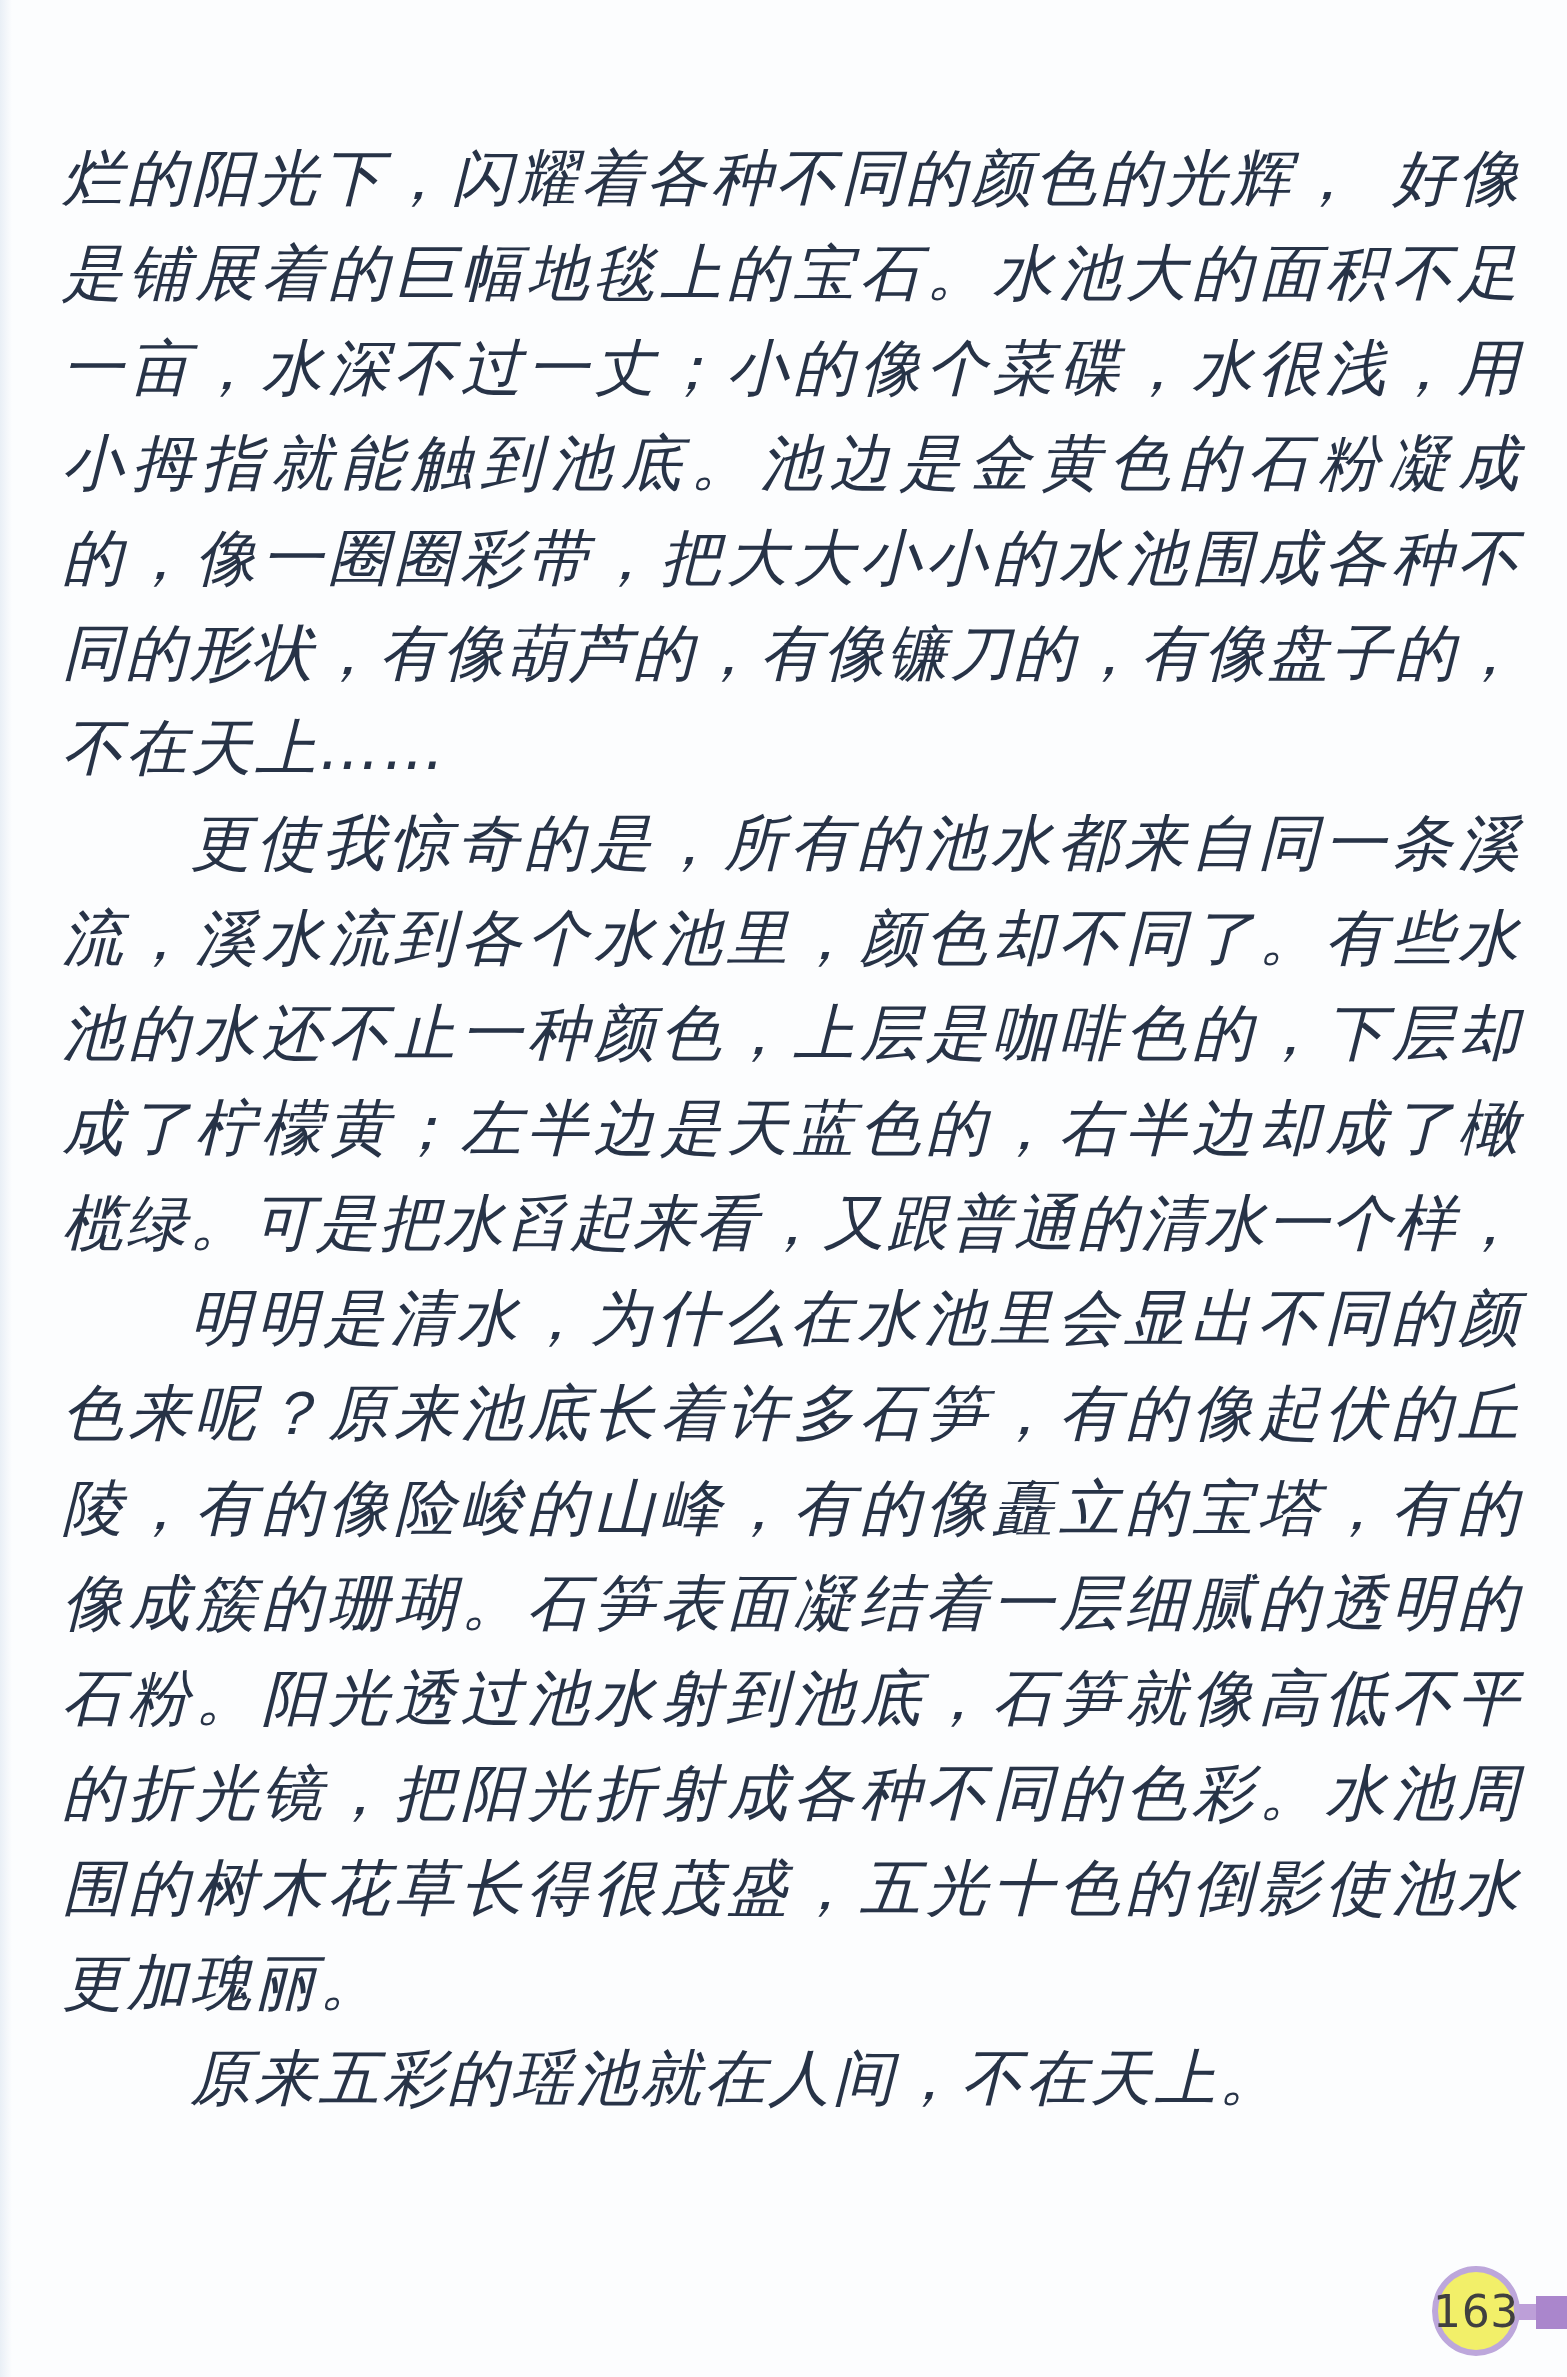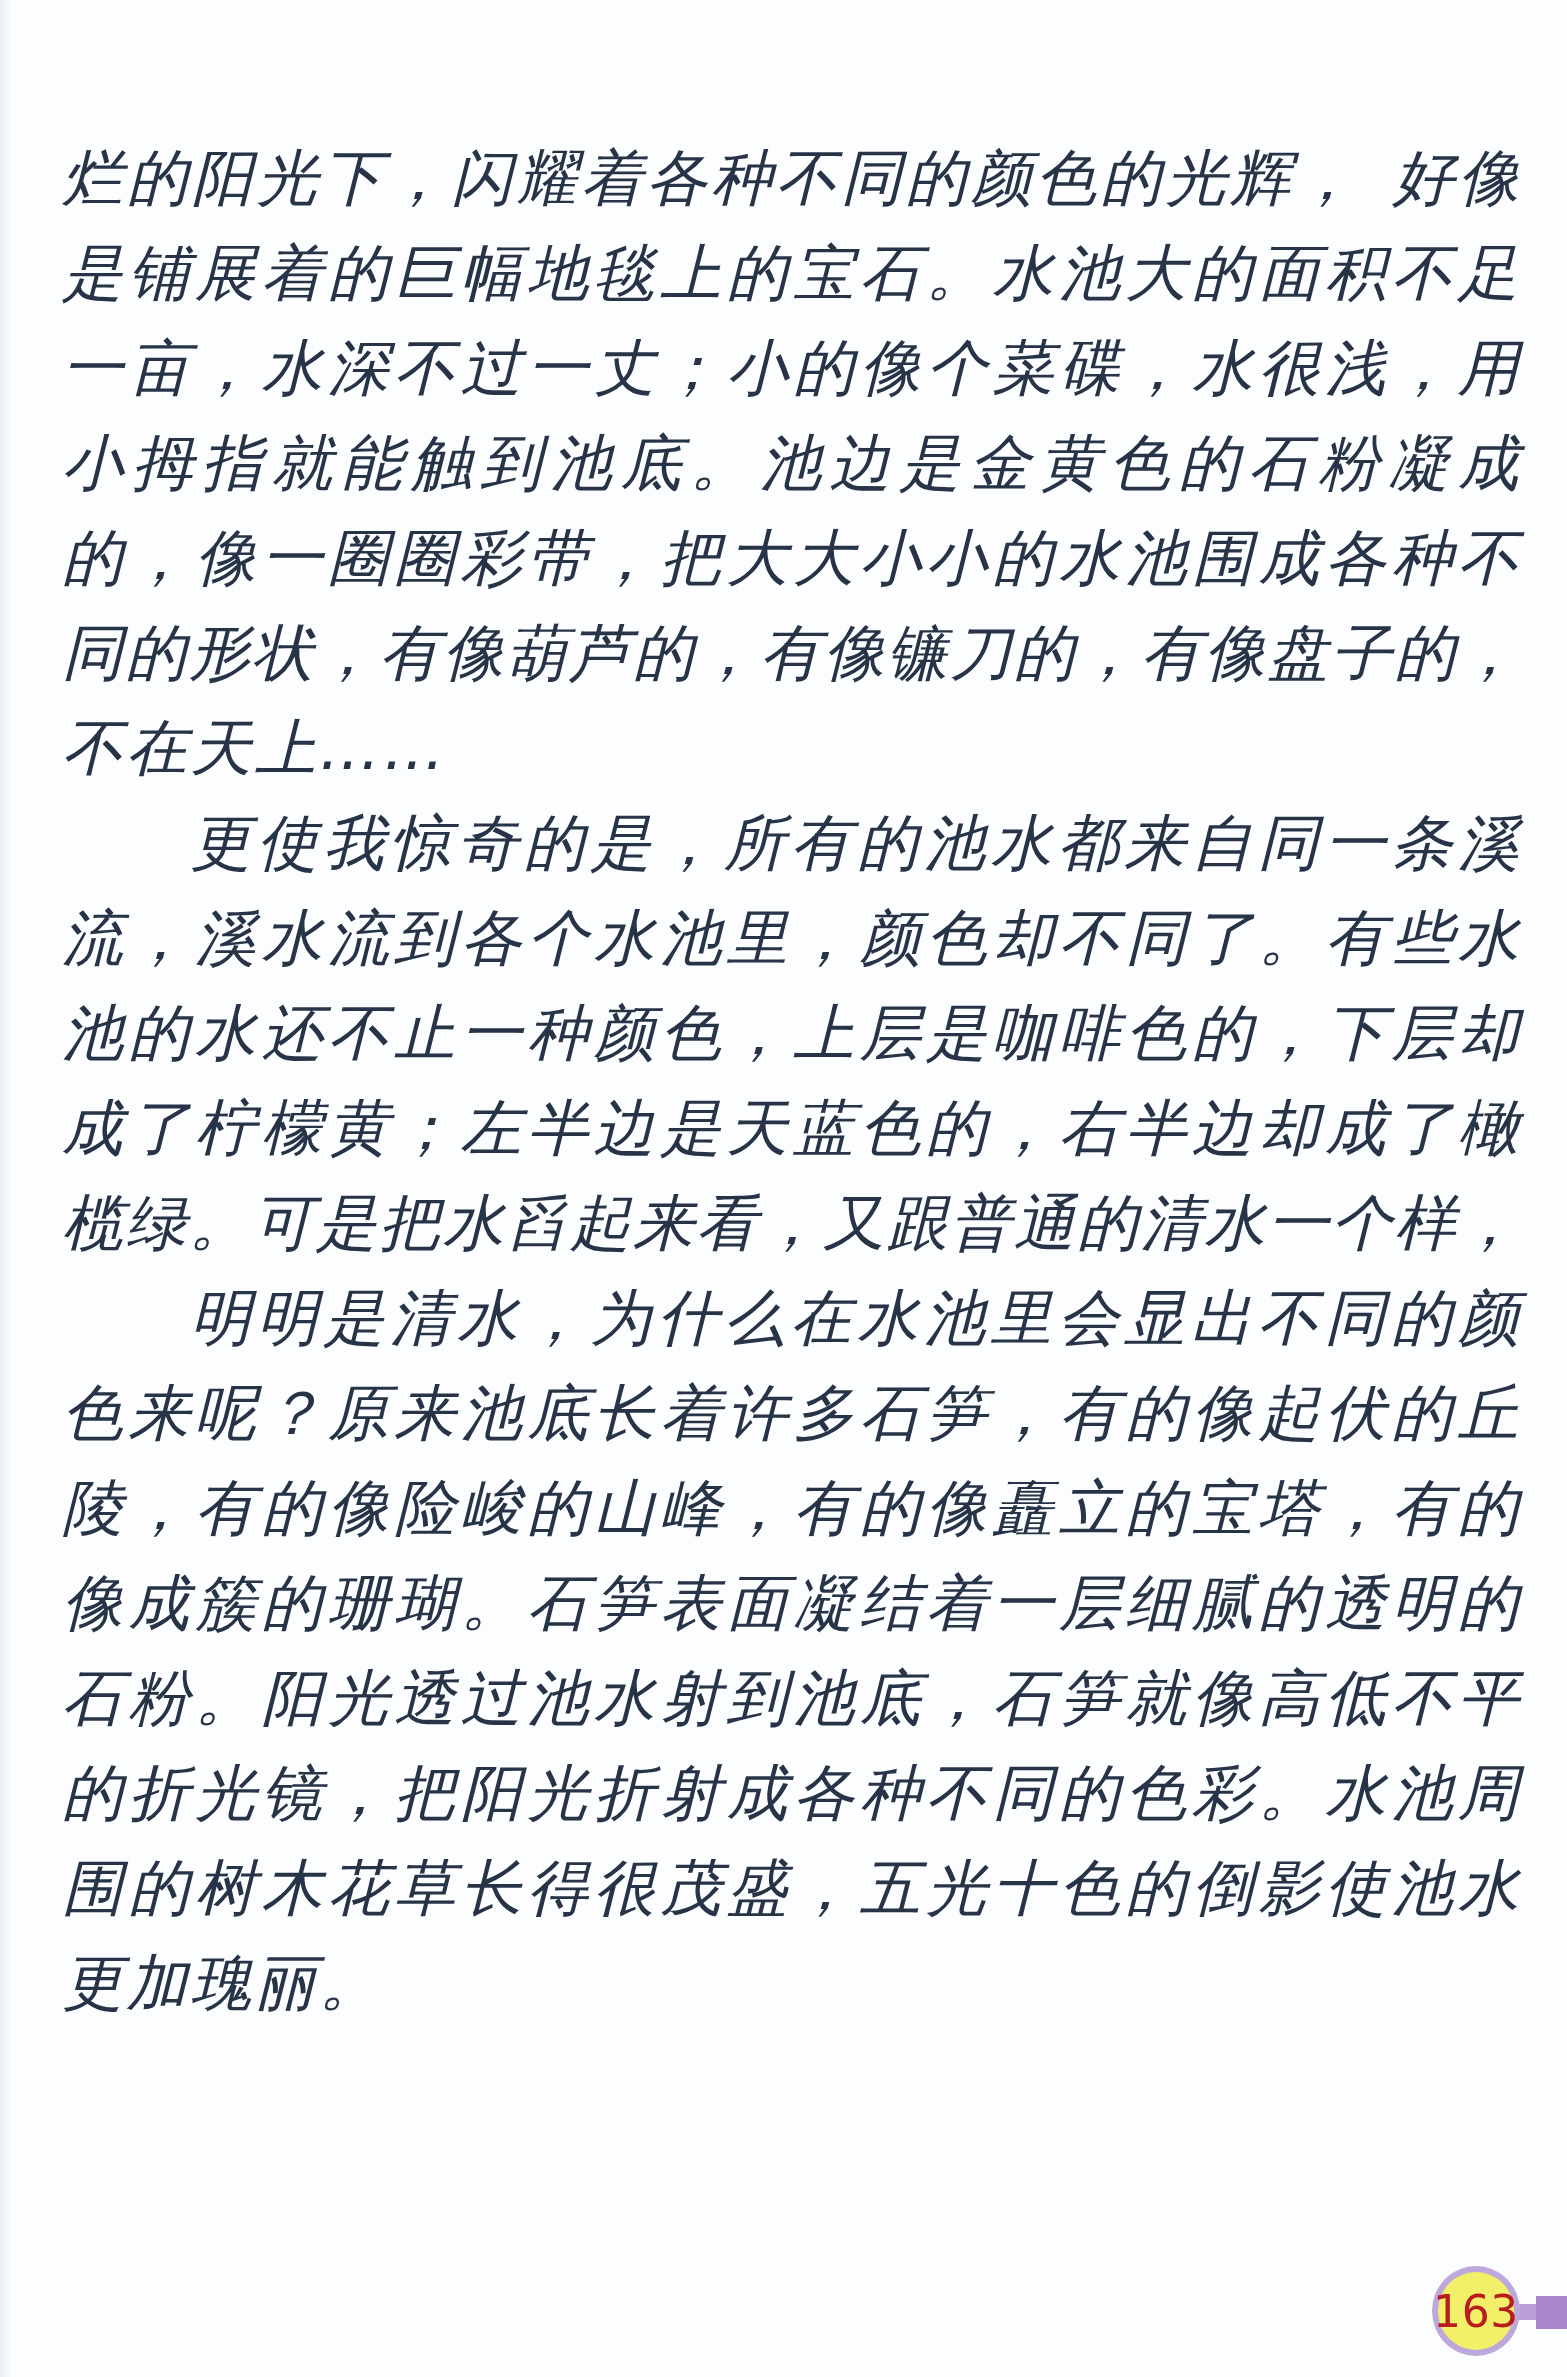--- a/index.html
+++ b/index.html
@@ -77,21 +77,21 @@
     border: 6.5px solid #bda7db;
     box-sizing: border-box;
     display: flex;
     align-items: center;
     justify-content: center;
   }
   .badge-circle span {
     font-size: 44px;
     font-style: normal;
     letter-spacing: 0.7px;
-    color: #b91c1c;
+    color: #404040;
   }
 </style>
 </head>
 <body>
 
 <div class="page">
   <div class="edge-shade"></div>
 
   <div class="text-body">
       <div class="line justify">
@@ -519,20 +519,21 @@
         <span class="ch">十</span>
         <span class="ch">色</span>
         <span class="ch">的</span>
         <span class="ch">倒</span>
         <span class="ch">影</span>
         <span class="ch">使</span>
         <span class="ch">池</span>
         <span class="ch">水</span>
       </div>
       <div class="line">更加瑰丽。</div>
+      <div class="line indent">原来五彩的瑶池就在人间，不在天上。</div>
     </div>
 
   <div>
     <div class="badge-connector"></div>
     <div class="badge-bar"></div>
     <div class="badge-circle">
       <span>163</span>
     </div>
   </div>
 </div>

